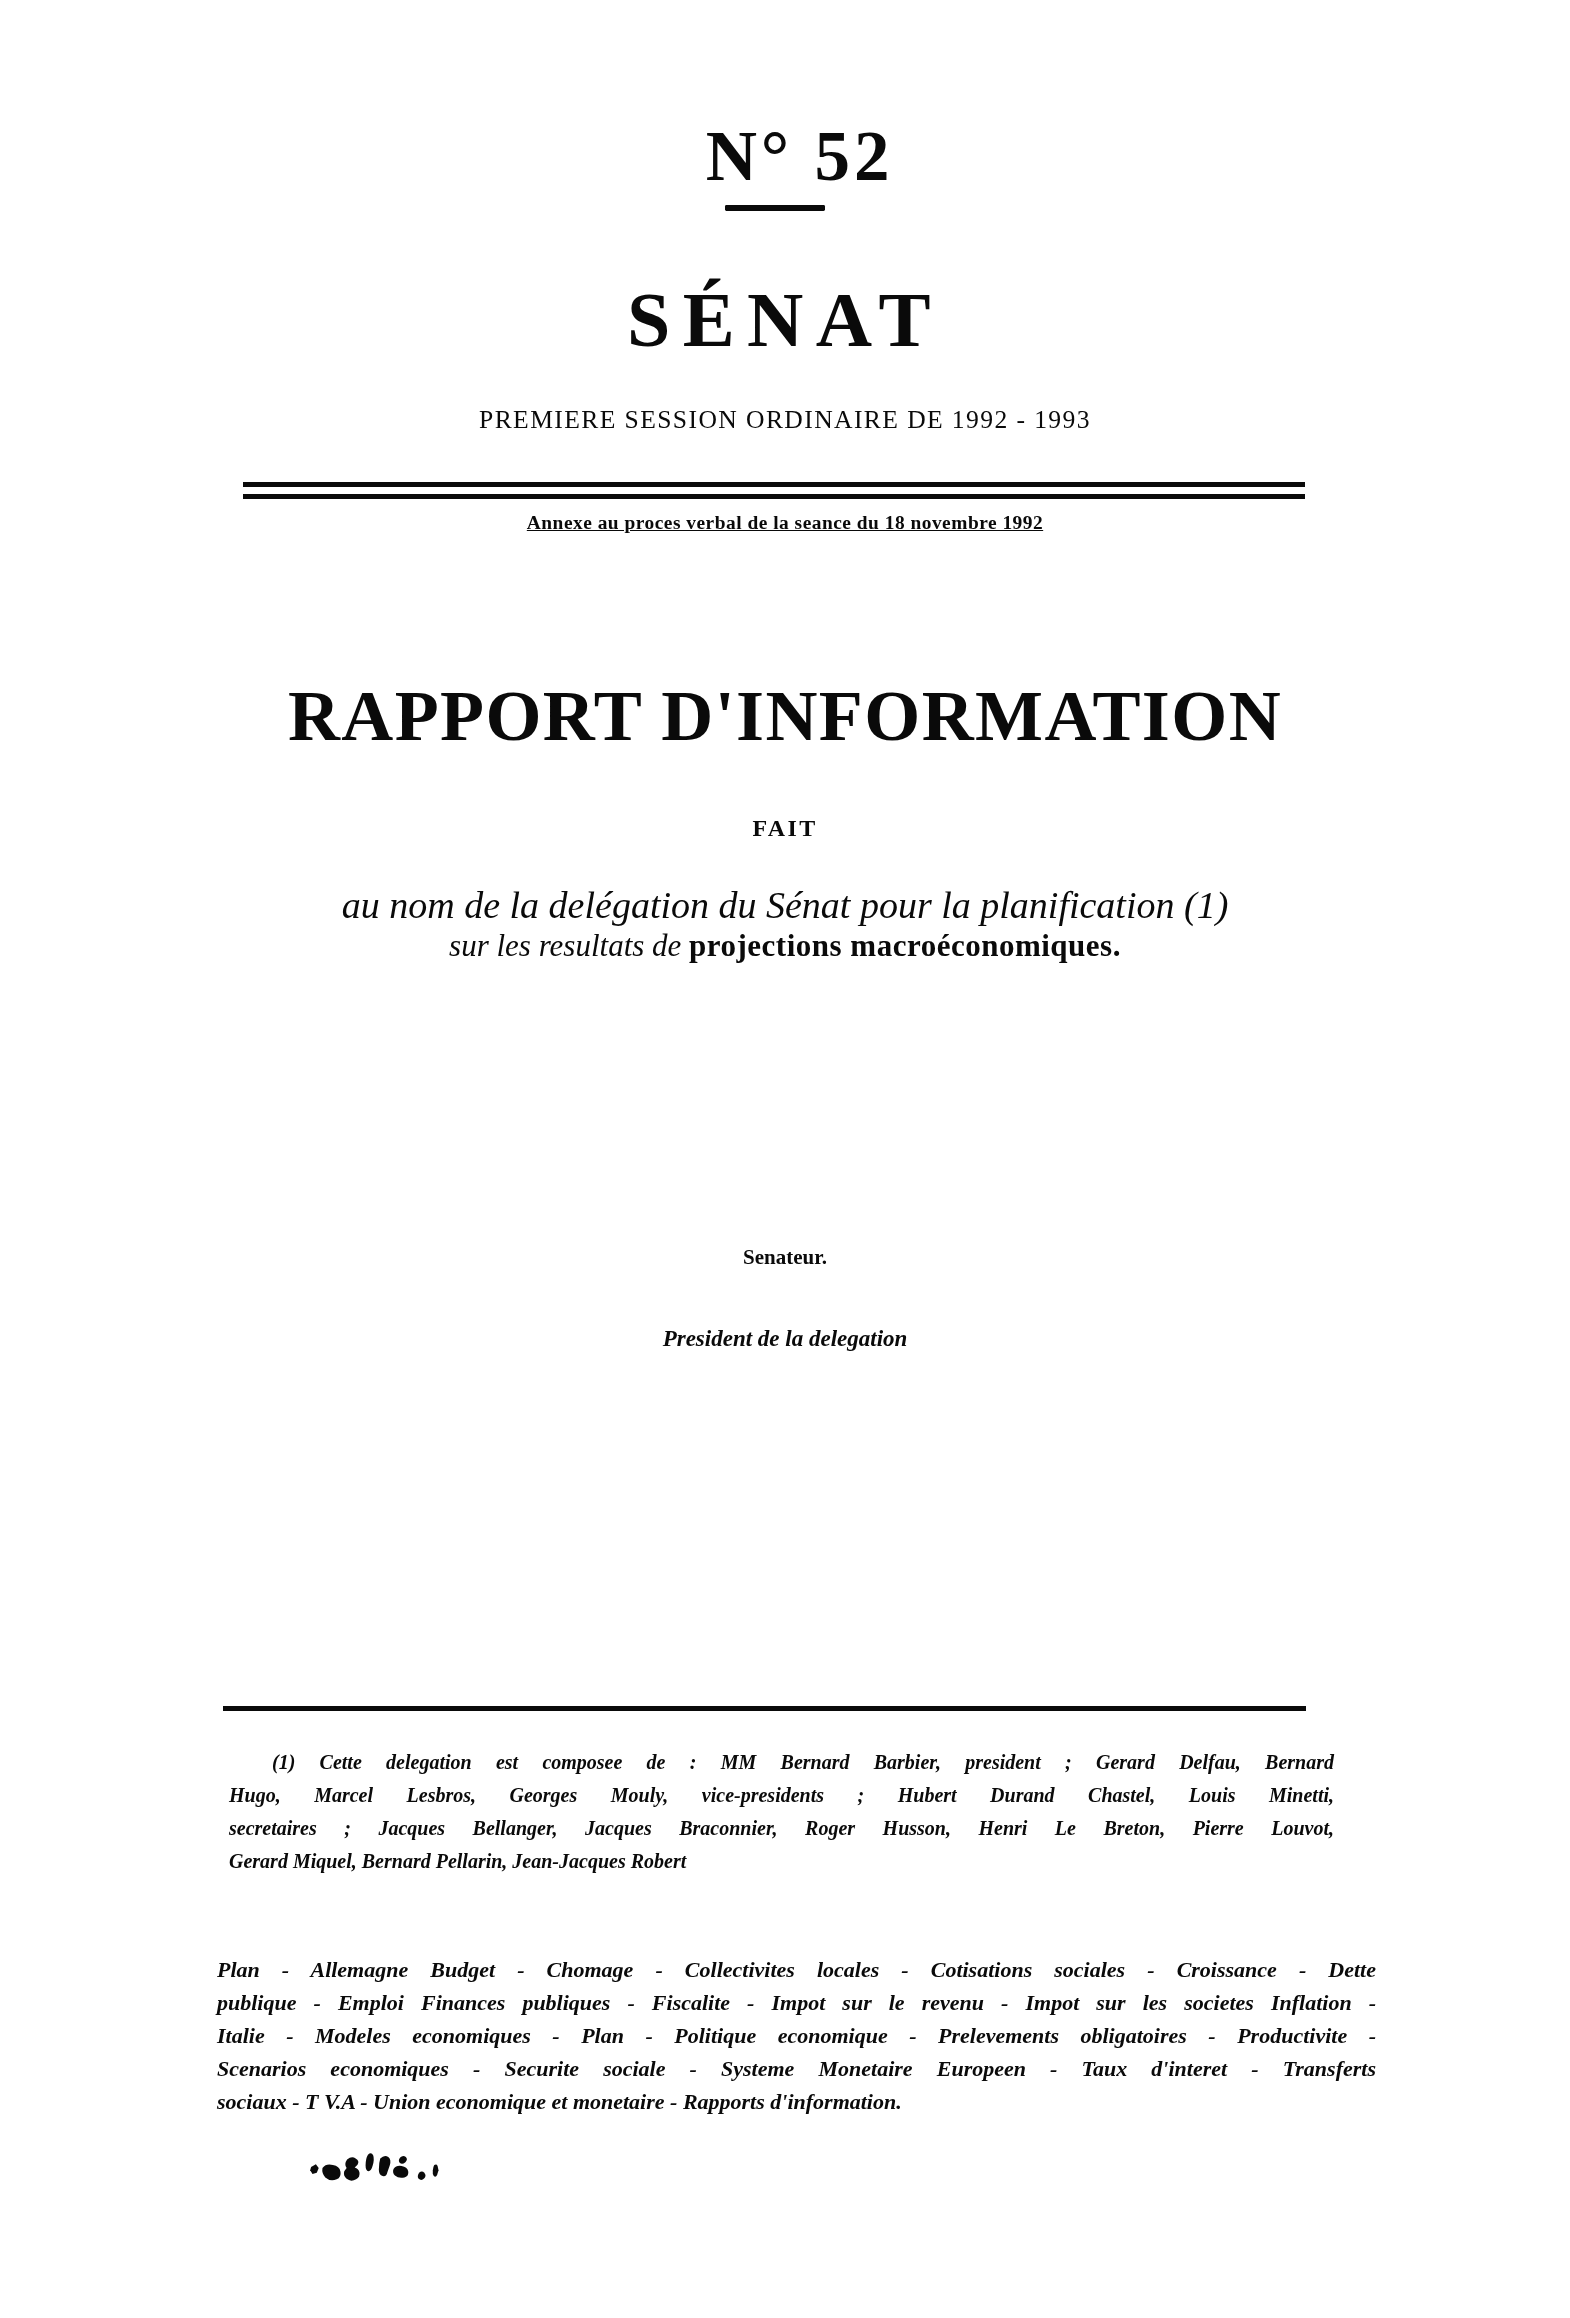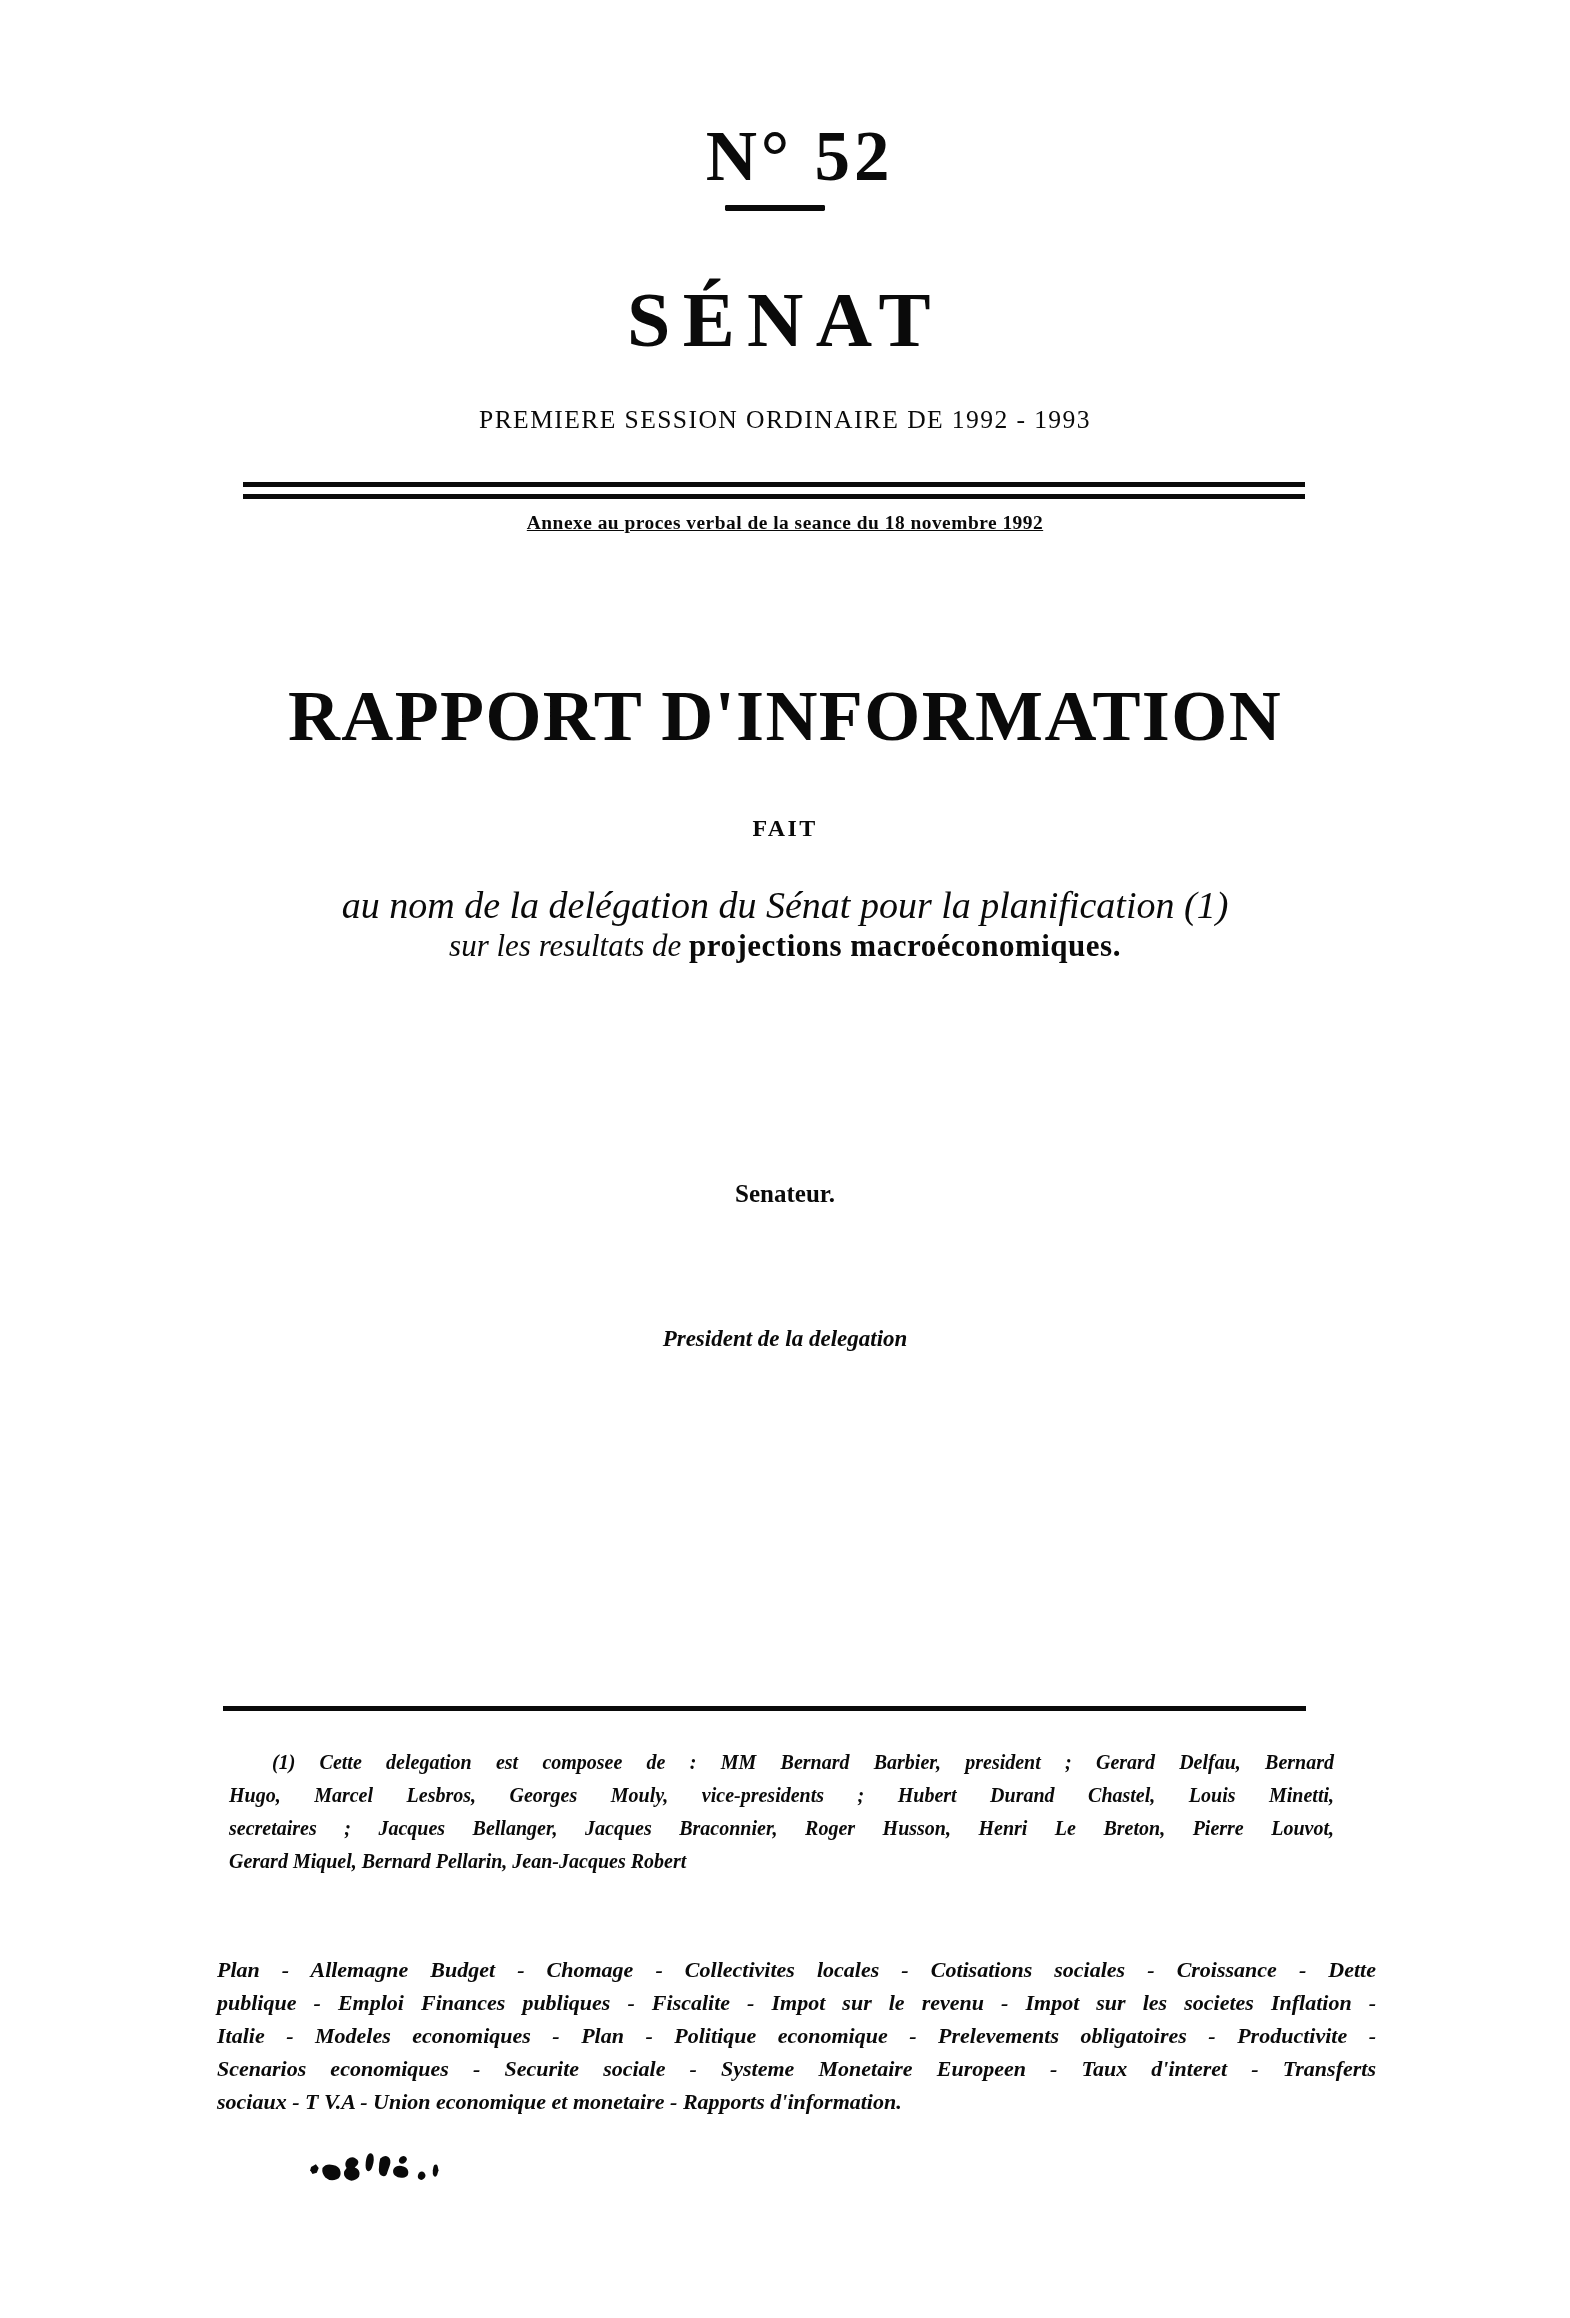--- a/index.html
+++ b/index.html
@@ -102,23 +102,23 @@
   .subtitle-2 .emph { font-style: normal; font-weight: bold; letter-spacing: 0.5px; }
 
   .author-byline {
     top: 1134px;
     text-align: center;
     font-size: 45px;
     font-weight: bold;
     line-height: 1;
   }
   .author-role {
-    top: 1181px;
-    text-align: center;
-    font-size: 25px;
+    top: 1247px;
+    text-align: center;
+    font-size: 21px;
     font-weight: bold;
     line-height: 1;
   }
   .author-title {
     top: 1327px;
     text-align: center;
     font-size: 23px;
     font-weight: bold;
     font-style: italic;
     line-height: 1;

